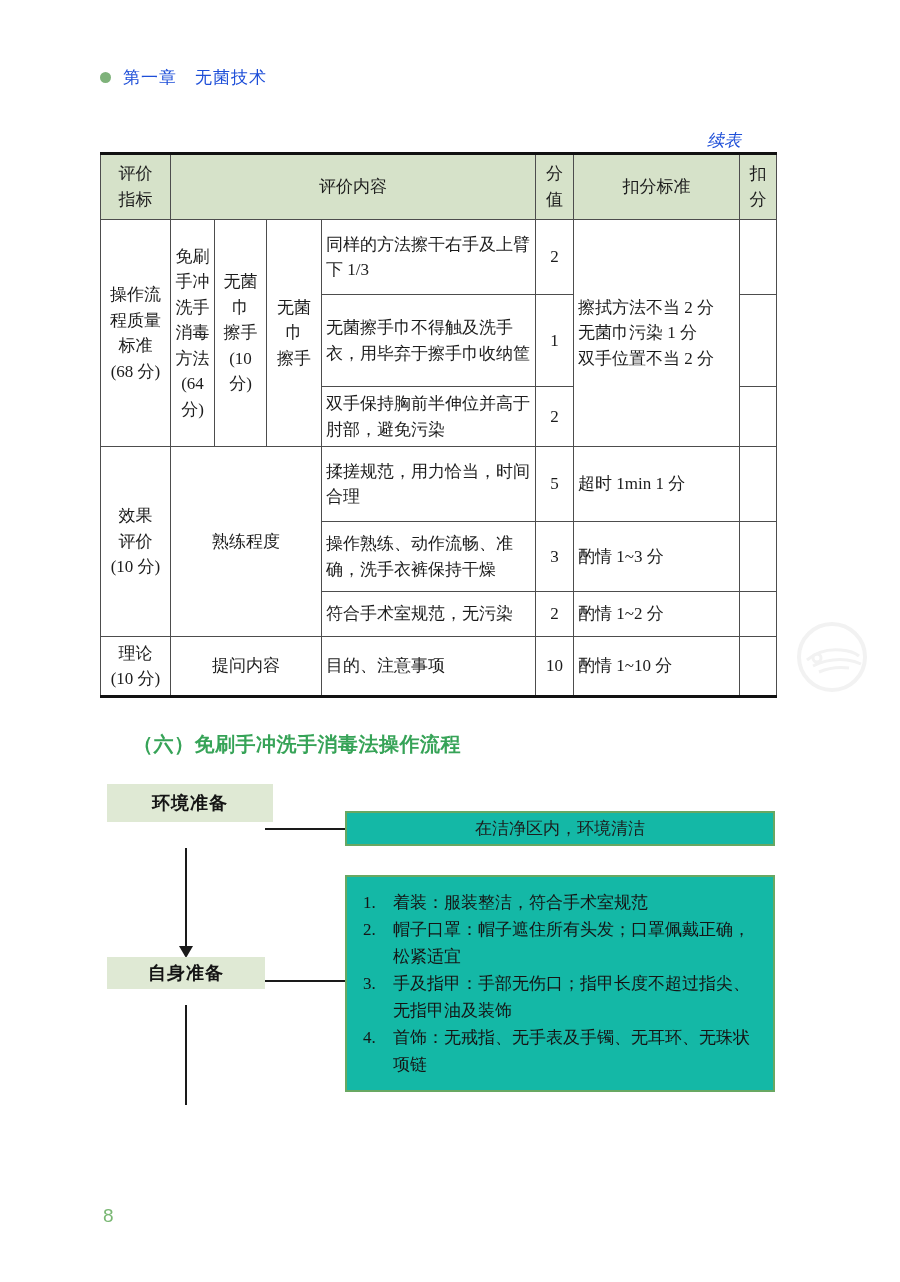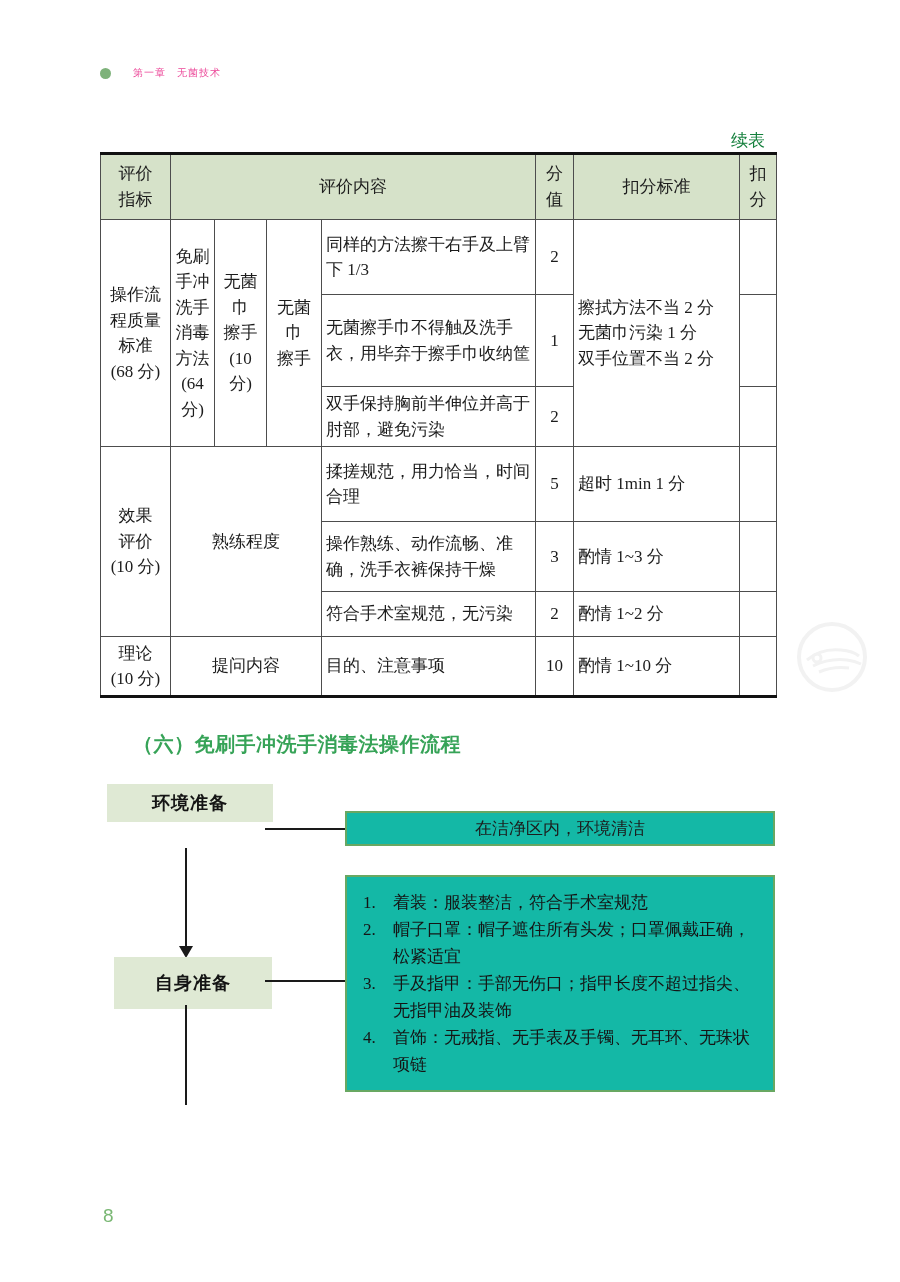--- a/index.html
+++ b/index.html
@@ -5,25 +5,25 @@
   html,body{margin:0;padding:0;background:#ffffff;}
   #page{
     position:relative;width:900px;height:1282px;background:#ffffff;
     font-family:"Liberation Serif","DejaVu Serif",serif;color:#1c1c1c;
     overflow:hidden;
   }
   
   .chapter{position:absolute;top:66px;left:100px;display:flex;align-items:center;}
   .bullet{width:11px;height:11px;border-radius:50%;background:#7eb27a;}
   .chapter-text{
-    margin-left:22px;font-family:"Liberation Sans","DejaVu Sans",sans-serif;
-    font-size:10px;color:#ec4899;letter-spacing:1px;
-  }
-  
-  .continued{position:absolute;top:129px;left:564px;width:201px;text-align:right;font-size:17px;color:#15803d;}
+    margin-left:12px;font-family:"Liberation Sans","DejaVu Sans",sans-serif;
+    font-size:17px;color:#1d4ed8;letter-spacing:1px;
+  }
+  
+  .continued{position:absolute;top:129px;left:540px;width:201px;text-align:right;font-size:17px;color:#1d4ed8;font-style:italic;}
   
   table.eval{
     position:absolute;top:152px;left:100px;width:676px;
     border-collapse:collapse;table-layout:fixed;
     border-top:3px solid #111;border-bottom:3px solid #111;
   }
   table.eval th,table.eval td{
     border:1px solid #4d4d4d;vertical-align:middle;
     white-space:pre-line;font-weight:normal;
     font-size:17px;line-height:1.5;padding:2px 4px;
@@ -41,21 +41,21 @@
     position:absolute;top:731px;left:133px;
     font-family:"Liberation Sans","DejaVu Sans",sans-serif;
     font-size:20px;font-weight:bold;color:#36a357;letter-spacing:0.5px;
   }
   
   .flow-node{
     position:absolute;background:#dfe9d4;display:flex;align-items:center;justify-content:center;
     font-size:18px;font-weight:bold;color:#141414;letter-spacing:1px;
   }
   .node1{left:107px;top:784px;width:166px;height:38px;}
-  .node2{left:107px;top:957px;width:158px;height:52px;margin-left:7px;}
+  .node2{left:107px;top:957px;width:158px;height:32px;}
   .flow-box{position:absolute;border:2px solid #68a862;background:#14b8a6;box-sizing:border-box;}
   .box1{left:345px;top:811px;width:430px;height:35px;display:flex;align-items:center;justify-content:center;font-size:17px;}
   .box2{left:345px;top:875px;width:430px;height:217px;padding:12px 10px 0 16px;}
   .flow-item{display:flex;font-size:17px;line-height:27px;color:#151515;}
   .flow-item .num{width:30px;flex-shrink:0;}
   .flow-item .txt{flex:1;white-space:pre-line;}
   .hline{position:absolute;height:2px;background:#1a1a1a;}
   .hline1{left:265px;top:828px;width:80px;}
   .hline2{left:265px;top:980px;width:80px;}
   .vline{position:absolute;width:2px;background:#1a1a1a;}

